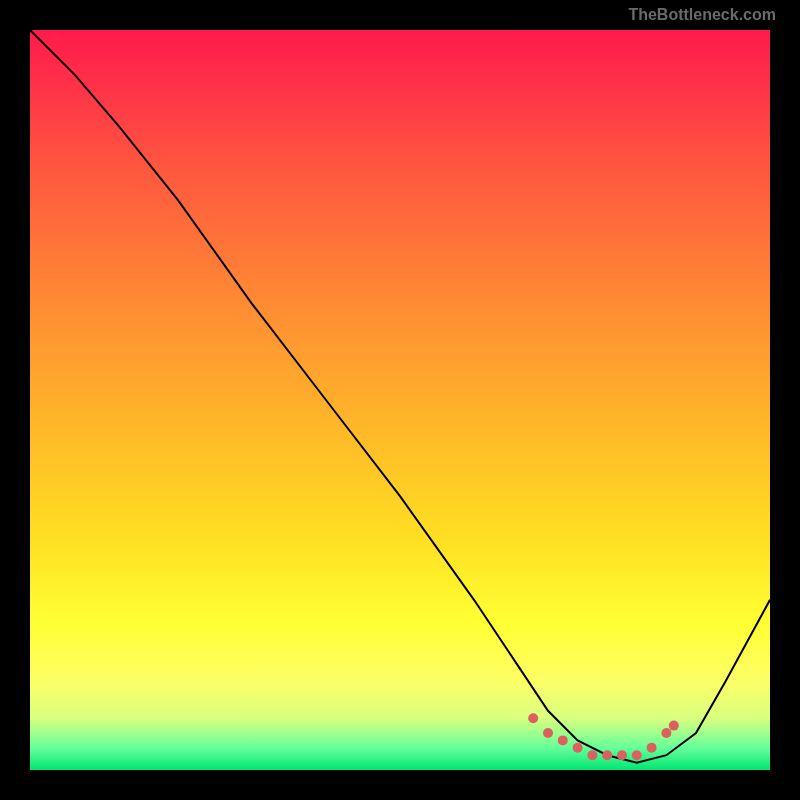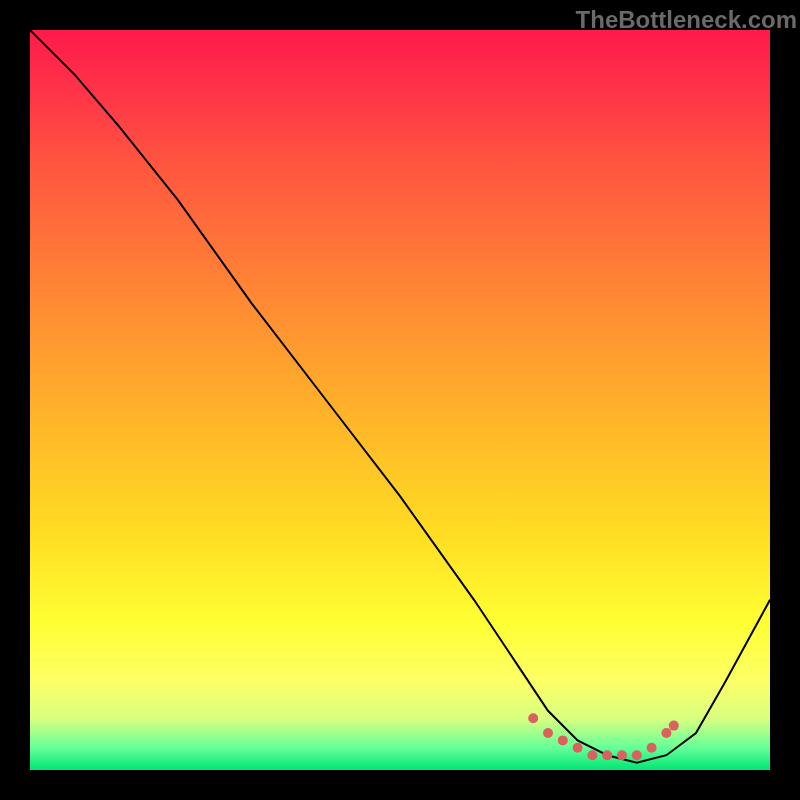--- a/index.html
+++ b/index.html
@@ -7,23 +7,23 @@
     padding: 0;
     background: #000;
     width: 800px;
     height: 800px;
     position: relative;
     font-family: Arial, sans-serif;
   }
   .watermark {
     position: absolute;
     top: 6px;
-    right: 3px;
+    right: 24px;
     color: #6a6a6a;
-    font-size: 24px;
+    font-size: 16px;
     font-weight: bold;
     z-index: 10;
   }
   .plot-area {
     position: absolute;
     left: 30px;
     top: 30px;
     width: 740px;
     height: 740px;
   }

